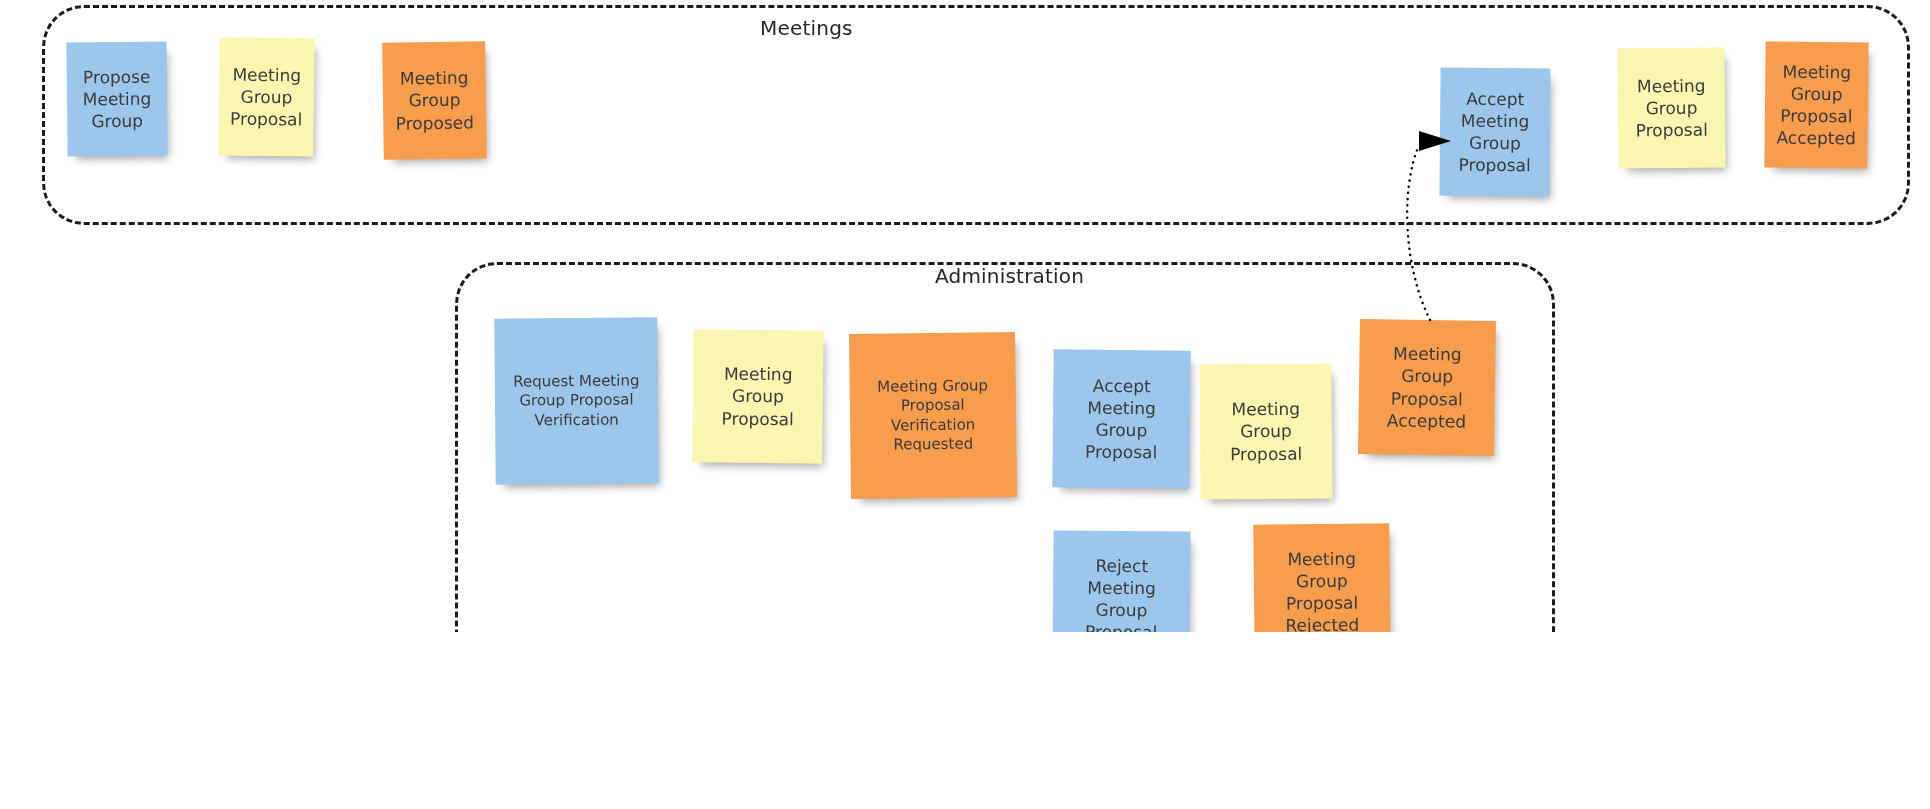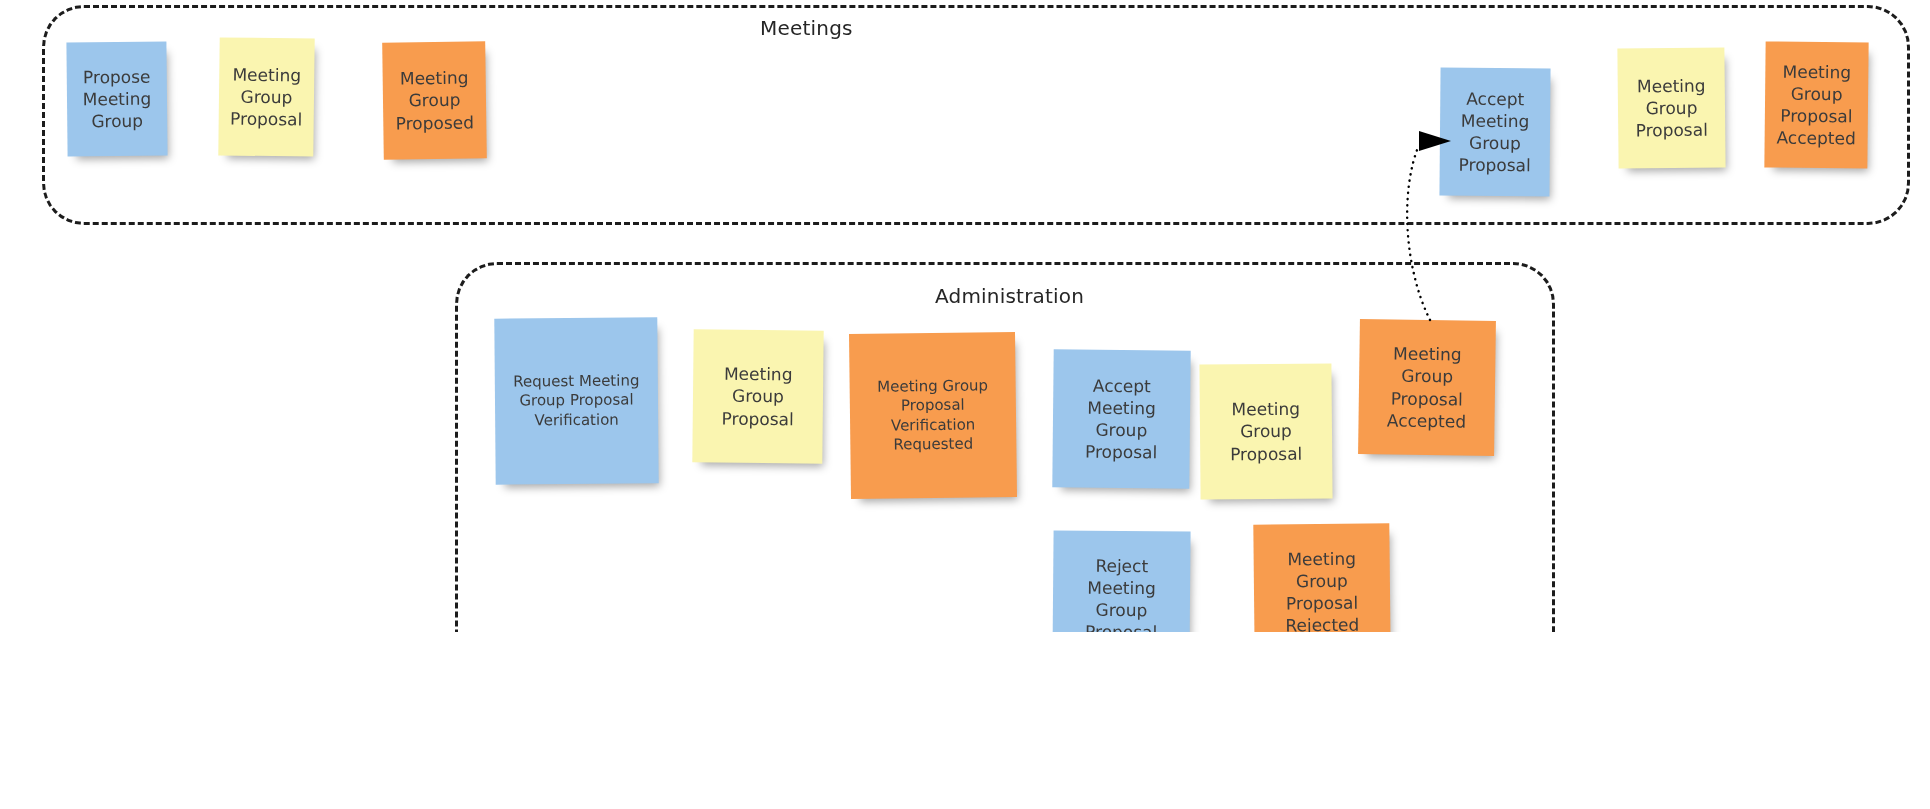--- a/index.html
+++ b/index.html
@@ -71,21 +71,21 @@
 </style>
 </head>
 <body>
 
 <div id="canvas">
 
   <div id="lanes-root">
       <div class="swimlane" style="left: 42px; top: 5px; width: 1868px; height: 220px; border-color: rgb(28, 28, 28);"></div>
       <div class="swimlane-title" style="left: 760px; top: 16px;">Meetings</div>
       <div class="swimlane" style="left: 455px; top: 262px; width: 1100px; height: 450px; border-color: rgb(28, 28, 28);"></div>
-      <div class="swimlane-title" style="left: 935px; top: 284px;">Administration</div>
+      <div class="swimlane-title" style="left: 935px; top: 264px;">Administration</div>
     </div>
 
   <div id="notes-root">
       <div class="note blue" style="left: 67px; top: 42px; width: 100px; height: 114px; transform: rotate(-0.6deg);">
         <span>Propose<br>Meeting<br>Group</span>
       </div>
       <div class="note yellow" style="left: 219px; top: 38px; width: 95px; height: 118px; transform: rotate(0.7deg);">
         <span>Meeting<br>Group<br>Proposal</span>
       </div>
       <div class="note orange" style="left: 383px; top: 42px; width: 103px; height: 117px; transform: rotate(-0.8deg);">

